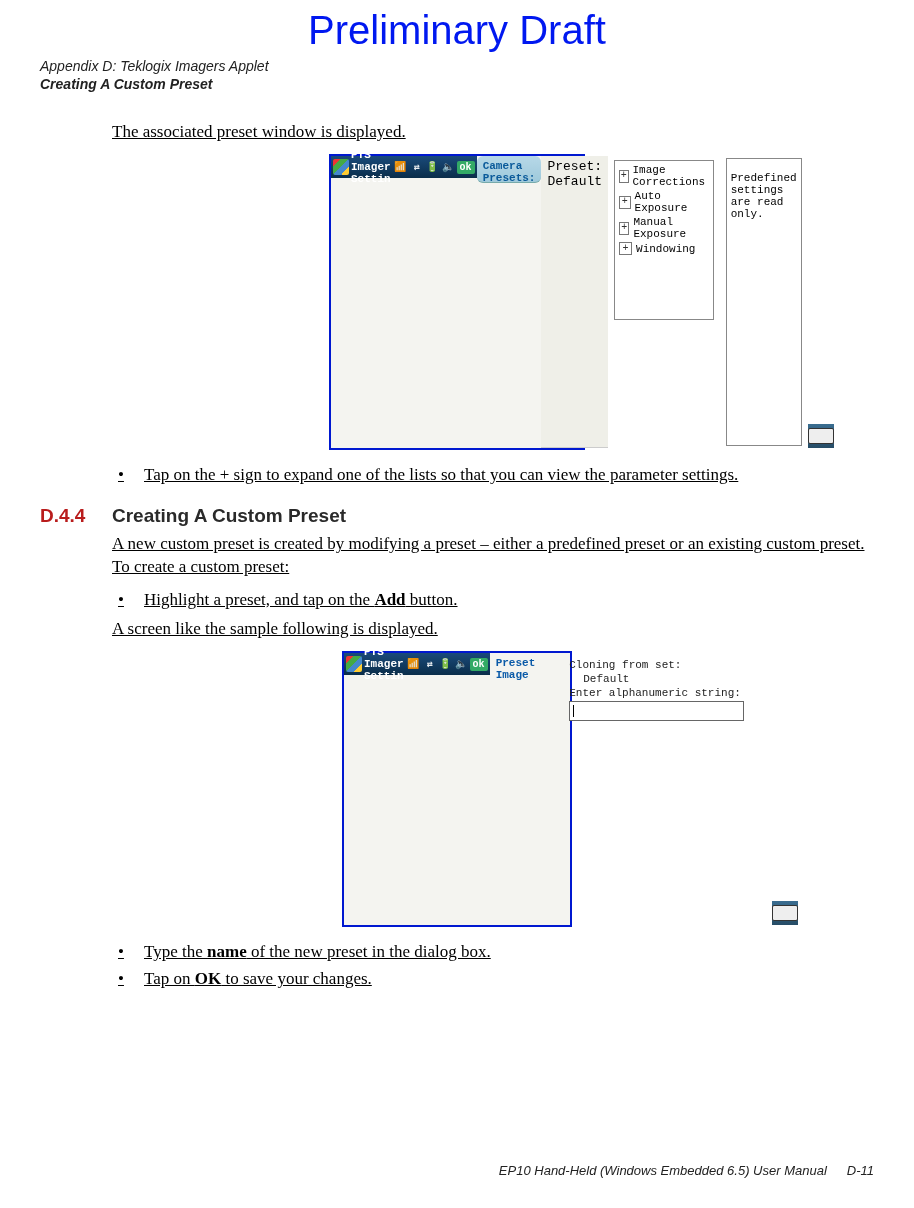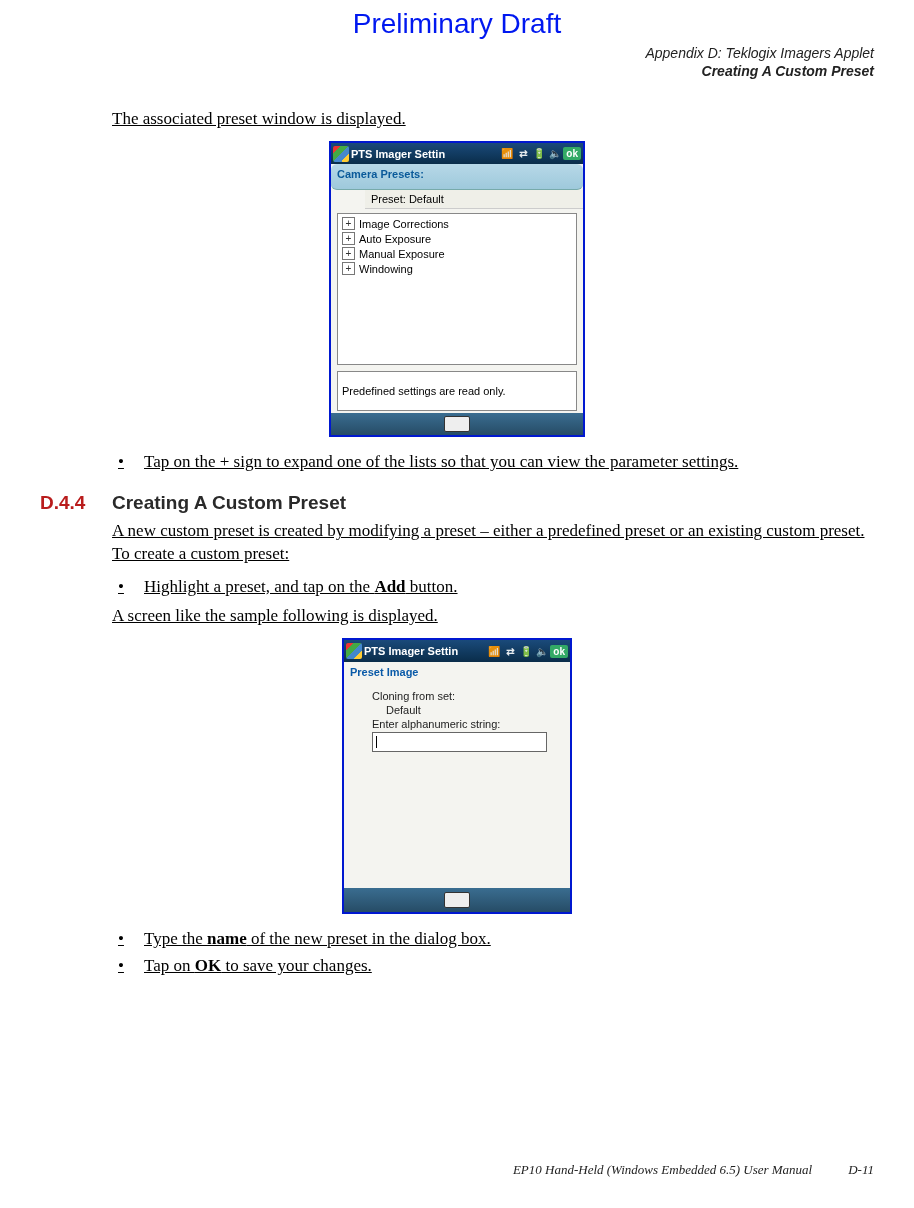--- a/index.html
+++ b/index.html
@@ -16,26 +16,26 @@
   .page {
     padding: 0 40px 40px 40px;
     box-sizing: border-box;
     height: 100%;
     position: relative;
   }
   .watermark {
     text-align: center;
     color: #0018f0;
     font-family: Arial, Helvetica, sans-serif;
-    font-size: 28px;
+    font-size: 40px;
     padding-top: 8px;
     padding-bottom: 4px;
   }
   .header-right {
-    text-align: right;
+    text-align: left;
     font-family: 'Trebuchet MS', Arial, sans-serif;
     font-style: italic;
     font-size: 14px;
     line-height: 1.3;
     margin-bottom: 28px;
     color: #222;
   }
   .body-text {
     font-size: 17px;
     line-height: 1.35;
@@ -127,26 +127,25 @@
   }
   .tabstrip-b {
     height: 18px;
     background: #f4f4f0;
     font-size: 11px;
     font-weight: bold;
     color: #0a5aa8;
     padding: 4px 6px 0 6px;
   }
   .subrow {
-    font-size: 11px;
+    font-size: 13px;
     color: #000;
     padding: 3px 6px;
     background: #efefe8;
     border-bottom: 1px solid #ccc;
-    margin-left: 34px;
   }
   .tree-box {
     margin: 4px 6px;
     background: #fff;
     border: 1px solid #888;
     height: 154px;
     padding: 2px;
     font-size: 11px;
     color: #000;
   }
@@ -164,21 +163,21 @@
   }
   .bottombar {
     margin-top:auto;
     height:24px;
     display:flex; align-items:center; justify-content:center;
     background: linear-gradient(#3a6d90,#264c66);
   }
   .bottombar .kbd {
     width:24px; height:14px; background:#eee; border:1px solid #333; border-radius:2px;
   }
-  .device-col { display:flex; flex-direction:column; height:100%; }
+  .device-col { display:flex; height:100%;font-family:Liberation Mono, monospace; }
 
   
   .b-content {
     padding: 4px 28px;
     font-size: 11px;
     color: #222;
     flex: 1;
   }
   .b-content .lbl { margin: 2px 0; }
   .b-content .indent { padding-left: 14px; }
@@ -193,22 +192,22 @@
   .b-input .caret { width:1px; height:12px; background:#000; }
 
   .footer {
     position: absolute;
     bottom: 30px;
     left: 40px;
     right: 40px;
     display: flex;
     justify-content: flex-end;
     align-items: flex-start;
-    gap: 36px;
-    font-family: Liberation Serif, serif;
+    gap: 20px;
+    font-family: Liberation Sans, sans-serif;
     font-style: italic;
     font-size: 13px;
     color: #222;
   }
   .footer .pg { font-style: italic; font-weight: normal; }
 </style>
 </head>
 <body>
 
 <div class="page">

